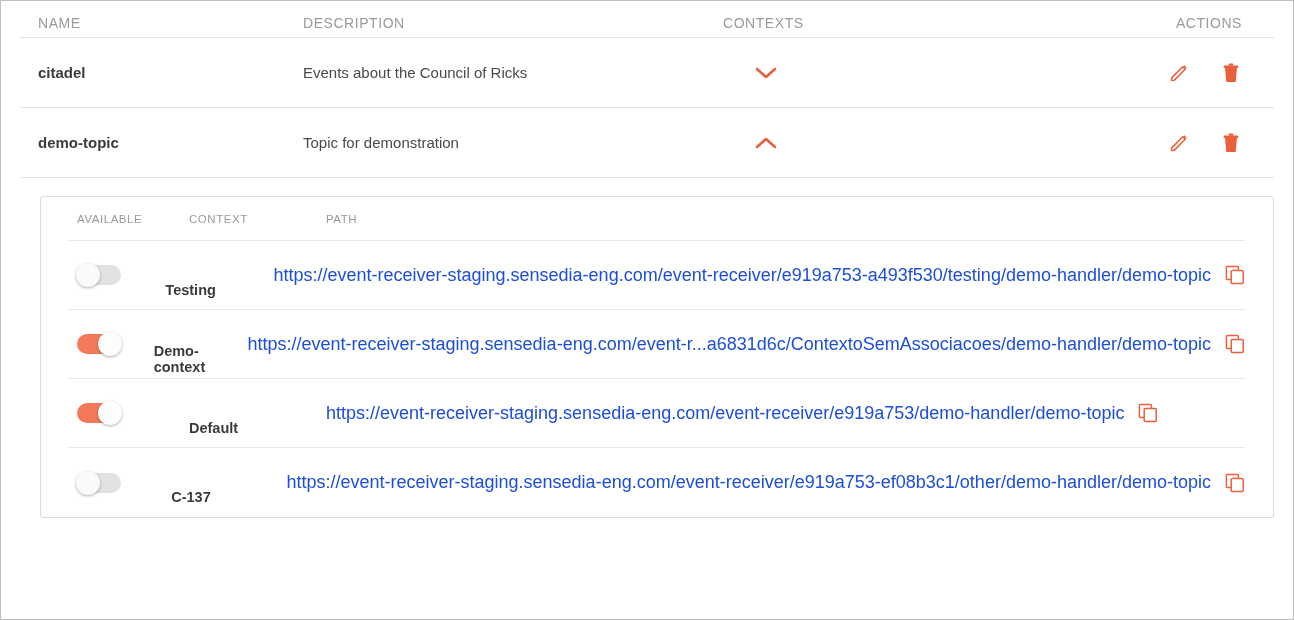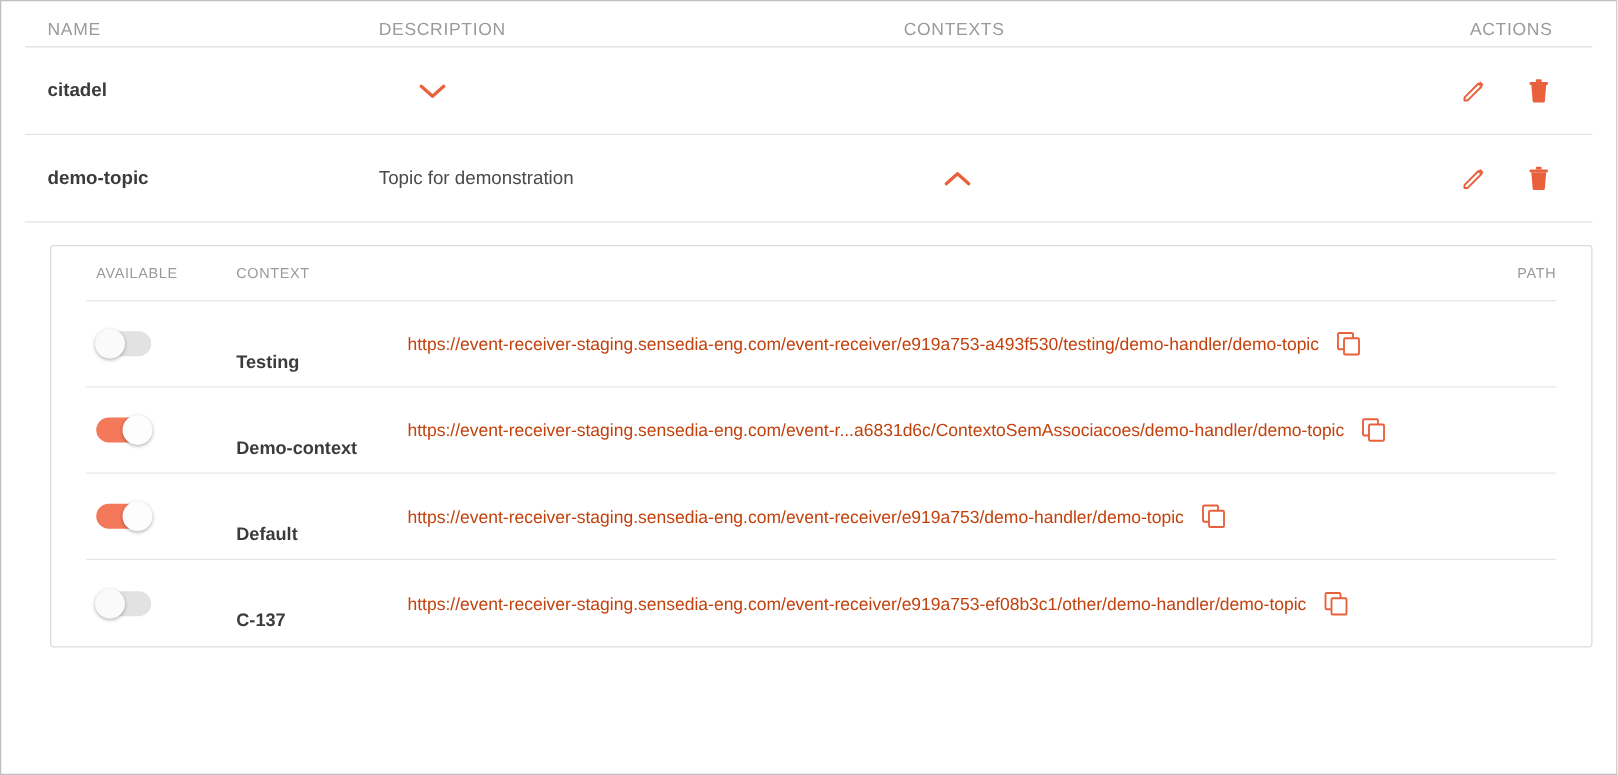--- a/index.html
+++ b/index.html
@@ -108,21 +108,21 @@
     padding: 0 0 0 8px;
   }
   .cth {
     font-size: 11.5px;
     letter-spacing: .55px;
     color: #9a9a9a;
     text-transform: uppercase;
   }
   .c-avail { width: 112px; }
   .c-ctx   { width: 137px; }
-  .c-path  { flex: 1; text-align: right; }
+  .c-path  { flex: 1; }
 
   .ctx-row {
     display: flex;
     align-items: center;
     height: 69px;
     border-bottom: 1px solid #e6e6e6;
     padding-left: 8px;
   }
   .ctx-row:last-child { border-bottom: none; }
 
@@ -159,22 +159,22 @@
     color: #3b3b3b;
     margin-top: 29px;
   }
   .ctx-path-cell {
     flex: 1;
     display: flex;
     align-items: center;
     gap: 14px;
   }
   .ctx-path {
-    font-size: 14px;
-    color: #c2410c;
+    font-size: 18px;
+    color: #1d4ed8;
     white-space: nowrap;
   }
   .copy-icon {
     width: 20px;
     height: 20px;
     flex: 0 0 auto;
     cursor: pointer;
   }
 </style>
 </head>
@@ -186,20 +186,21 @@
 
   <div class="table-head">
     <div class="th col-name">NAME</div>
     <div class="th col-desc">DESCRIPTION</div>
     <div class="th col-ctx">CONTEXTS</div>
     <div class="th col-act">ACTIONS</div>
   </div>
 
   <div class="topic-row">
     <div class="topic-name">citadel</div>
+    <div class="topic-desc">Events about the Council of Ricks</div>
     <div class="topic-ctx">
       <svg class="chev" viewBox="0 0 26 18">
         <path d="M4 5 L13 13 L22 5" fill="none" stroke="#e8603c" stroke-width="2.6" stroke-linecap="round" stroke-linejoin="round"></path>
       </svg>
     </div>
     <div class="topic-actions">
       <svg class="icon-btn" viewBox="0 0 24 24">
         <path d="M4 17.3 L16.1 5.2 L18.8 7.9 L6.7 20 L3.9 20.1 Z" fill="none" stroke="#e8603c" stroke-width="1.7" stroke-linejoin="round"></path>
         <path d="M17.2 4.1 L19.9 6.8" fill="none" stroke="#e8603c" stroke-width="1.7"></path>
       </svg>

